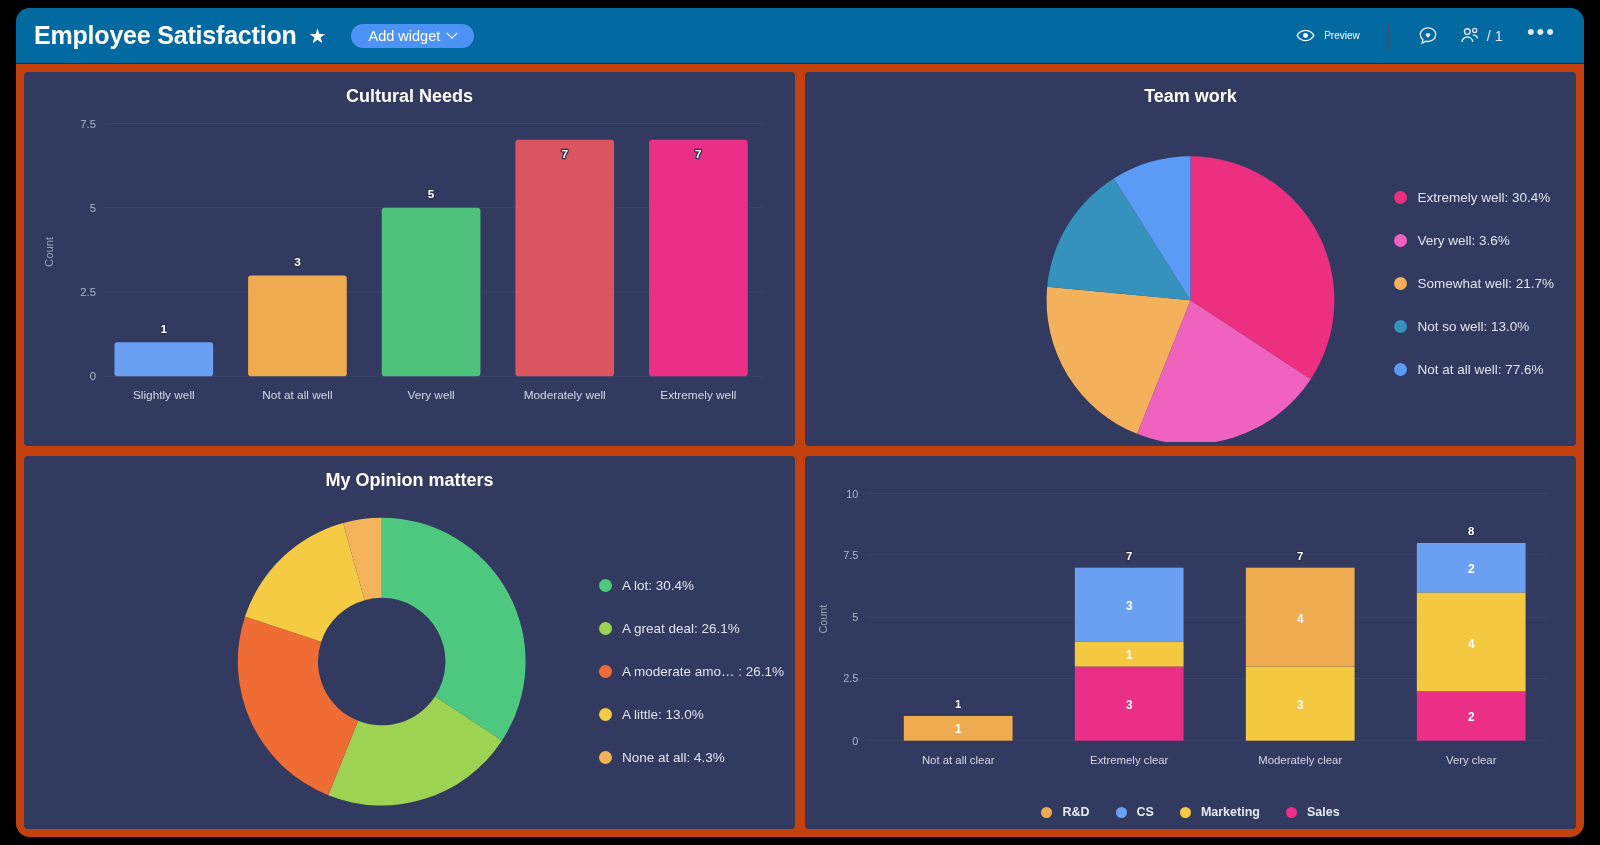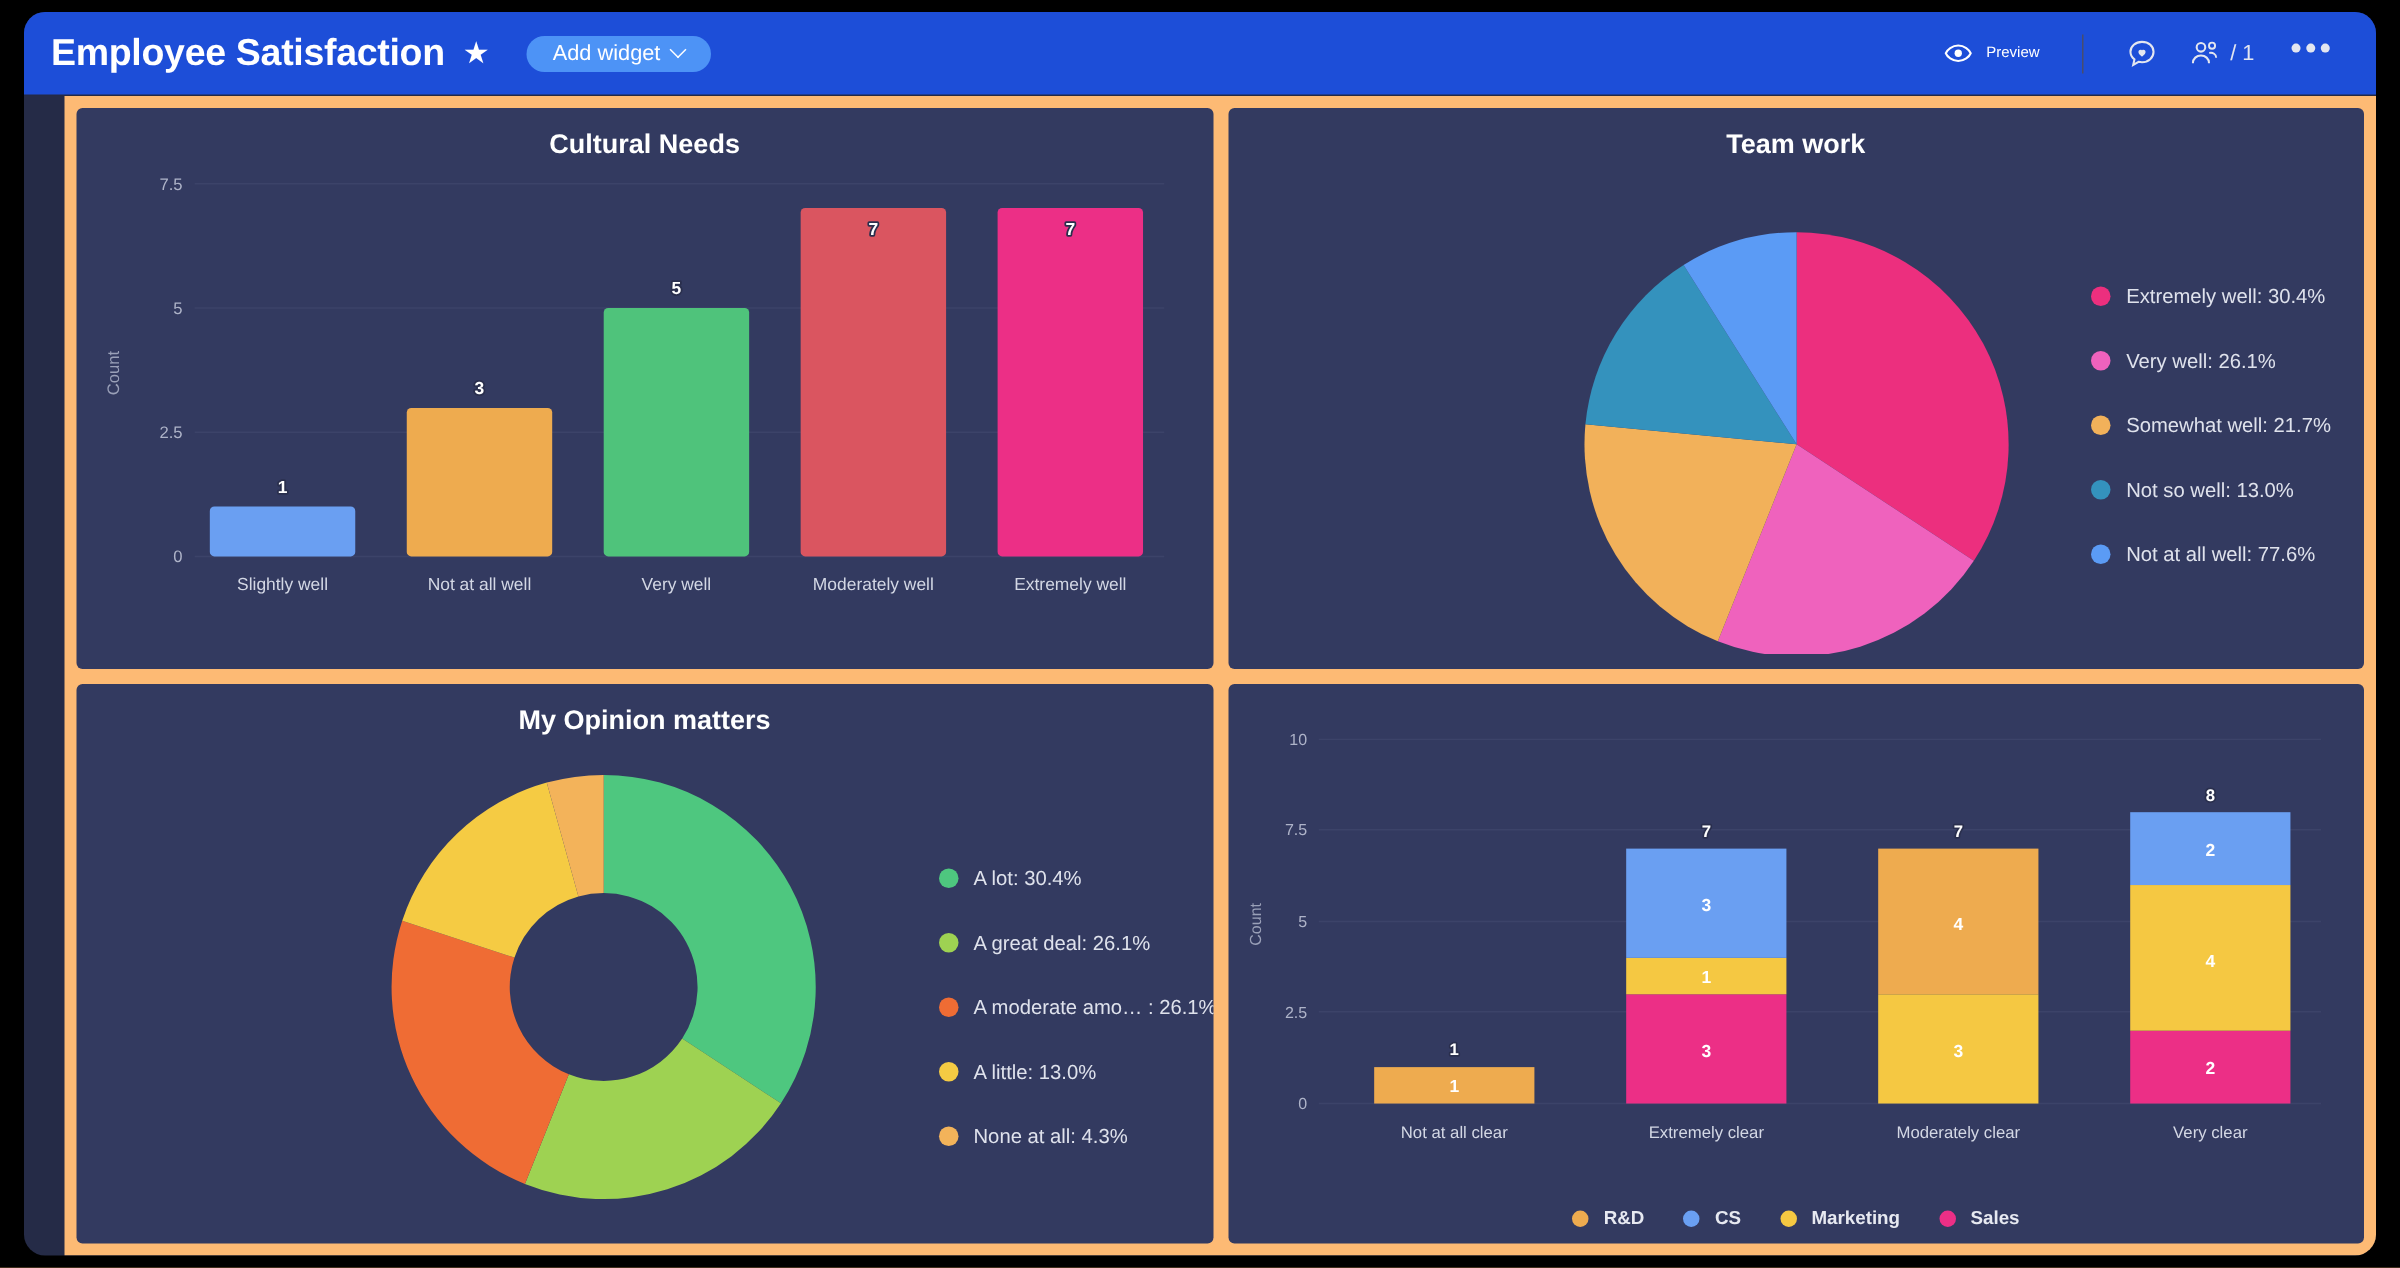--- a/index.html
+++ b/index.html
@@ -15,21 +15,21 @@
     width: 1568px; height: 829px;
     background: #252b47;
     border-radius: 14px;
     overflow: hidden;
     display: flex;
     flex-direction: column;
   }
   
   .header {
     height: 56px;
-    background: #1d4ed8;
+    background: #0369a1;
     display: flex;
     align-items: center;
     padding: 0 18px 0 18px;
     flex: 0 0 56px;
     border-bottom: 1px solid #242a46;
   }
   .title {
     font-size: 25px;
     font-weight: bold;
     color: #ffffff;
@@ -97,22 +97,21 @@
     background: none; border: none; cursor: pointer;
   }
   
   .grid {
     flex: 1;
     display: grid;
     grid-template-columns: 1fr 1fr;
     grid-template-rows: 1fr 1fr;
     gap: 10px;
     padding: 8px;
-    background: #fdba74;
-    margin-left: 27px;
+    background: #c2410c;
   }
   .card {
     background: #333a60;
     border-radius: 4px;
     position: relative;
     overflow: hidden;
   }
   .card-title {
     text-align: center;
     color: #ffffff;
@@ -242,21 +241,21 @@
           <path d="M0 0 L-74.6 -118.4 A140 140 0 0 1 0 -140 Z" fill="#5b9bf5"></path>
         </g>
       </svg>
       <div class="legend" style="right:22px; top:118px;">
         <div class="legend-row">
           <span class="legend-dot" style="background:#ec2f7e"></span>
           <span class="legend-label">Extremely well: 30.4%</span>
         </div>
         <div class="legend-row">
           <span class="legend-dot" style="background:#ef62bd"></span>
-          <span class="legend-label">Very well: 26.1%</span>
+          <span class="legend-label">Very well: 3.6%</span>
         </div>
         <div class="legend-row">
           <span class="legend-dot" style="background:#f2b15a"></span>
           <span class="legend-label">Somewhat well: 21.7%</span>
         </div>
         <div class="legend-row">
           <span class="legend-dot" style="background:#3492bd"></span>
           <span class="legend-label">Not so well: 13.0%</span>
         </div>
         <div class="legend-row">

